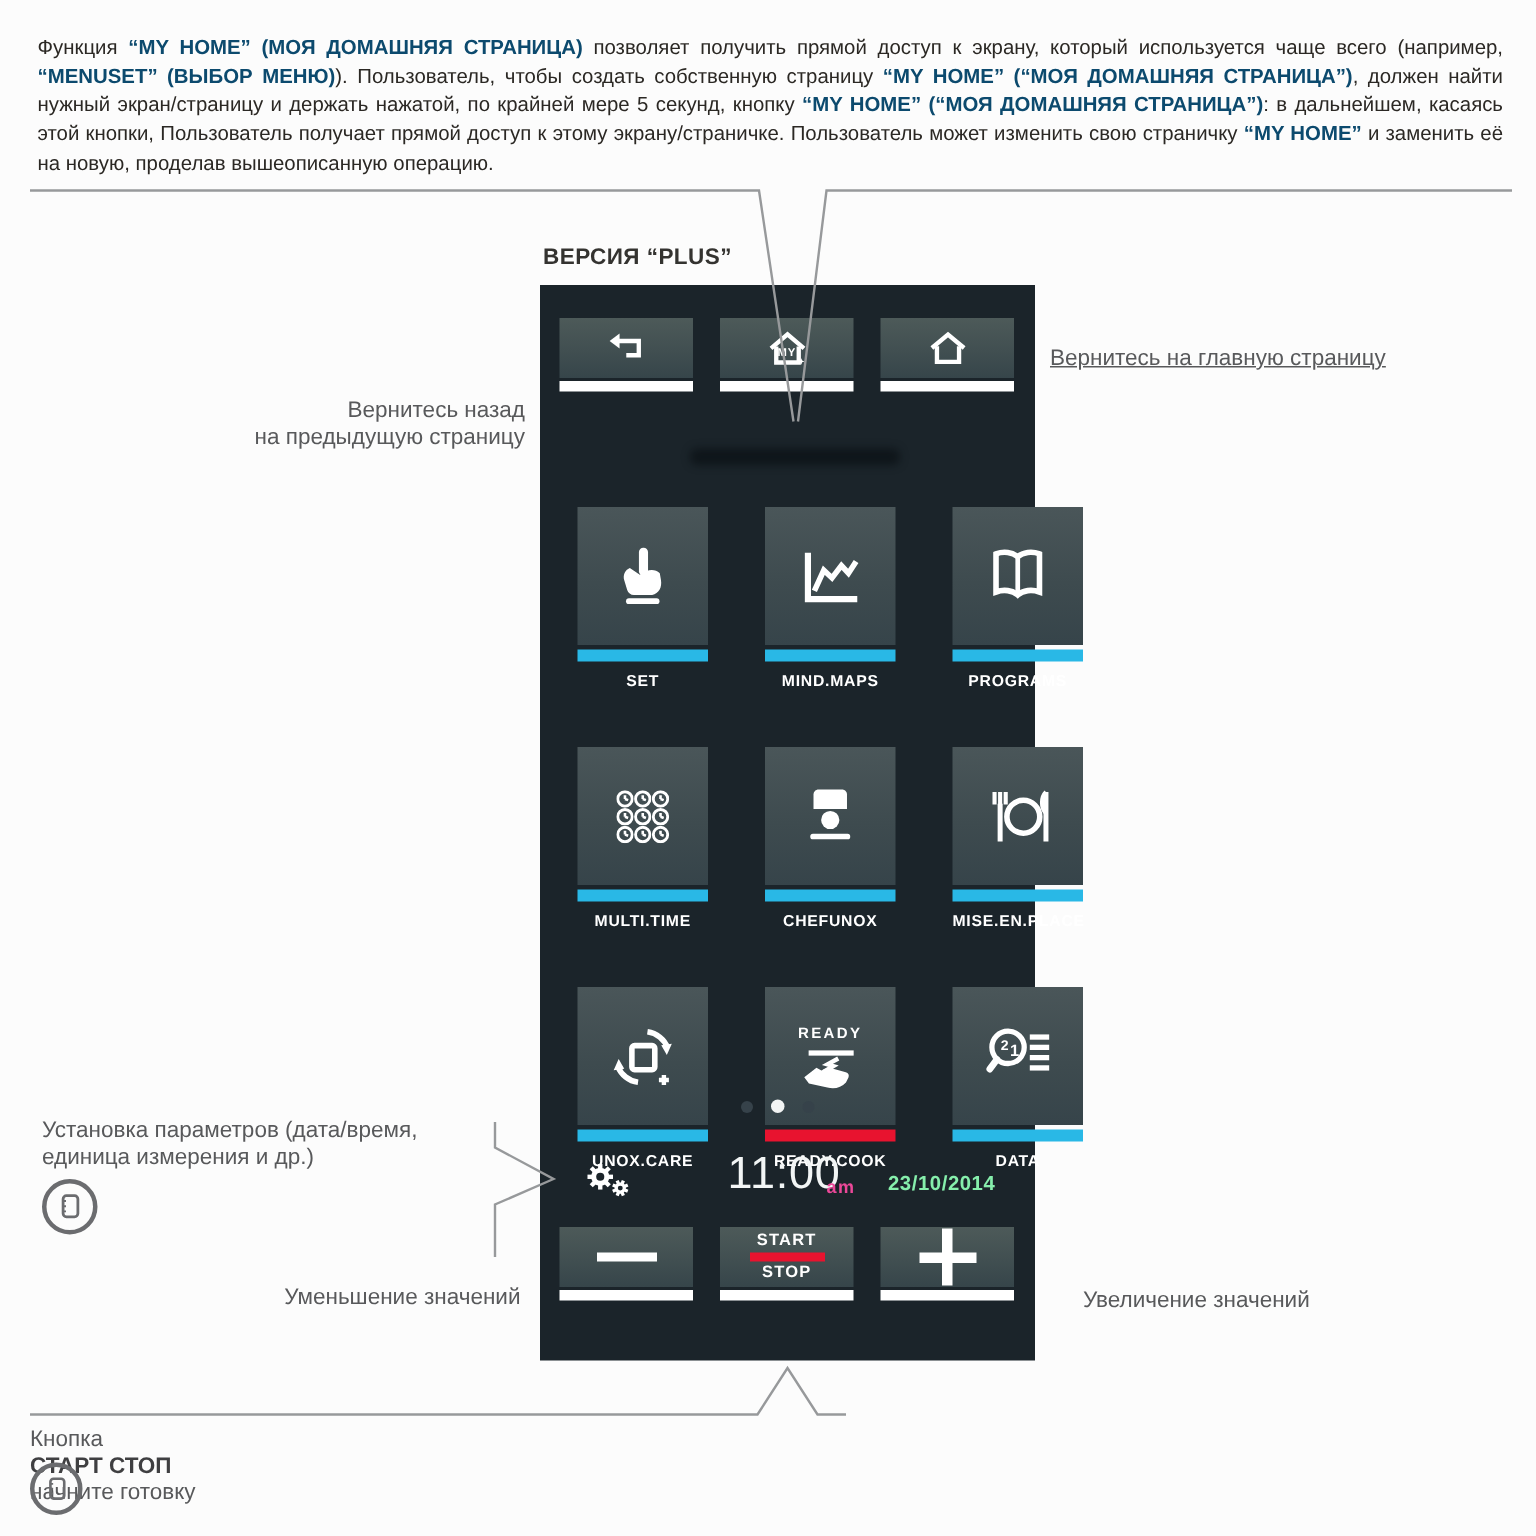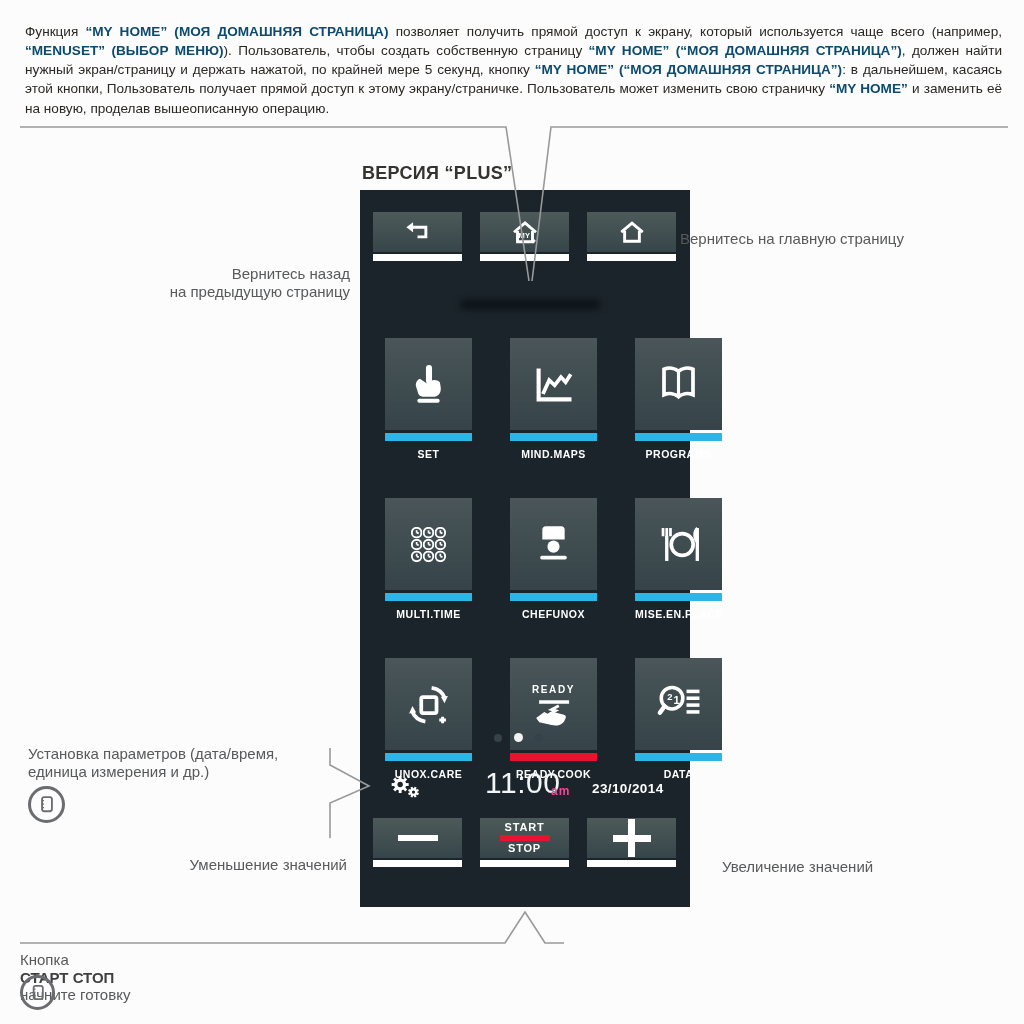--- a/index.html
+++ b/index.html
@@ -9,21 +9,21 @@
   
   .intro{position:absolute;left:25px;top:8px;width:977px;font-size:13.6px;
          line-height:19.3px;color:#2b2824;text-align:justify;}
   .intro b{color:#0c4a6e;}
 
   
   .callouts{position:absolute;left:0;top:0;width:1024px;height:1024px;
             z-index:6;pointer-events:none;}
 
   
-  .version{position:absolute;left:362px;top:163px;font-size:18px;font-weight:bold;
+  .version{position:absolute;left:362px;top:163px;font-size:15px;font-weight:bold;
            color:#343330;letter-spacing:.3px;z-index:2;}
 
   
   .panel{position:absolute;left:360px;top:190px;width:330px;height:717px;
          background:#1b242a;z-index:2;}
 
   .nav-row,.ctrl-row{position:absolute;left:13px;right:14px;display:flex;gap:18px;}
   .nav-row{top:22px;}
   .ctrl-row{top:628px;}
   .hw-btn{flex:1;min-width:0;}
@@ -57,37 +57,37 @@
   .dot{width:8px;height:8px;border-radius:50%;background:#36424a;}
   .dot.active{width:9px;height:9px;background:#f2f4f4;}
 
   
   .status-row{position:absolute;left:25px;right:14px;top:578px;height:40px;}
   .gear-wrap{position:absolute;left:0;top:3px;}
   .time{position:absolute;left:100px;top:-2px;font-size:30px;color:#f2f5f5;letter-spacing:.5px;}
   .meridiem{position:absolute;left:166px;top:16px;font-size:12px;font-weight:bold;
             color:#ec4899;letter-spacing:1px;}
   .date{position:absolute;left:207px;top:13px;font-size:13.5px;font-weight:bold;
-        color:#ffffff;letter-spacing:.4px;}
+        color:#86efac;letter-spacing:.4px;}
 
   
   .minus-glyph{width:40px;height:6.5px;background:#fff;}
   .plus-glyph{position:relative;width:38px;height:38px;}
   .plus-glyph::before,.plus-glyph::after{content:"";position:absolute;background:#fff;}
   .plus-glyph::before{left:0;top:15.5px;width:38px;height:7px;}
   .plus-glyph::after{left:15.5px;top:0;width:7px;height:38px;}
   .ss{display:flex;flex-direction:column;align-items:center;justify-content:center;gap:1px;}
   .ss-label{font-size:11px;font-weight:bold;color:#fff;letter-spacing:.8px;line-height:11px;}
   .ss-bar{width:50px;height:6.5px;margin:1px 0;}
 
   
   .ann{position:absolute;color:#58595b;font-size:15px;line-height:17.5px;z-index:2;}
   .ann b{color:#3f3f41;}
   .ann-back{right:674px;top:219px;text-align:right;margin-top:46px;}
-  .ann-home{left:680px;top:230px;}
+  .ann-home{left:700px;top:230px;text-decoration:underline;}
   .ann-settings{left:28px;top:745px;}
   .ann-decrease{right:677px;top:856px;}
   .ann-increase{left:722px;top:858px;}
   .ann-caption{left:20px;top:951px;}
   .ann span{display:block;}
 
   .doc-icon{position:absolute;border:3px solid #6b6c6f;border-radius:50%;
             display:flex;align-items:center;justify-content:center;color:#6b6c6f;z-index:2;}
   .doc-icon svg{width:72%;height:72%;display:block;}
   .doc-icon.top{left:28px;top:786px;width:31px;height:31px;}

